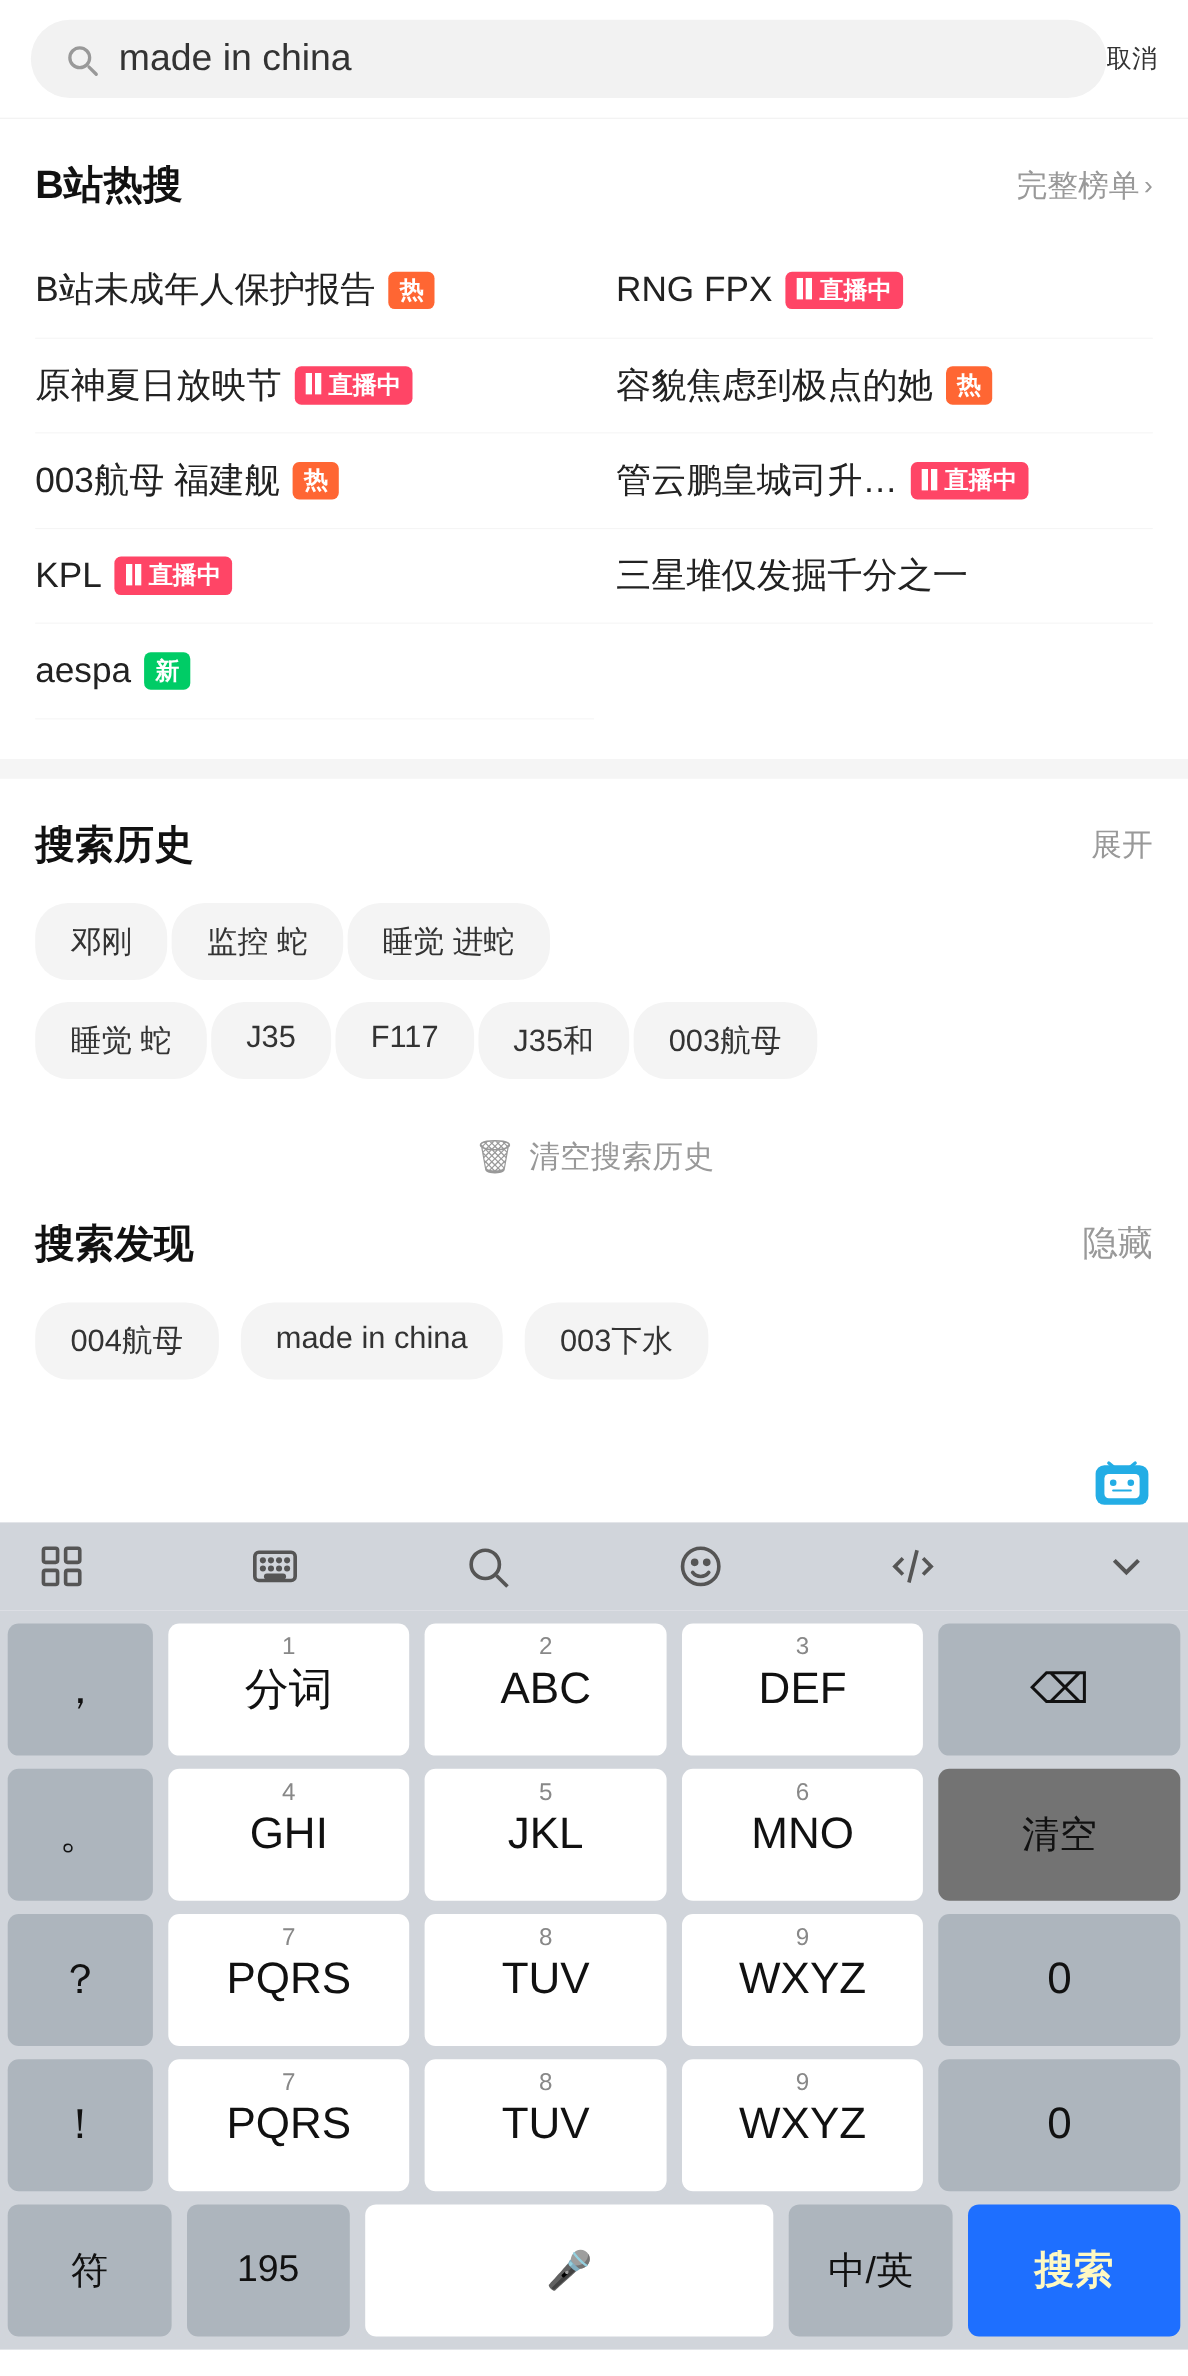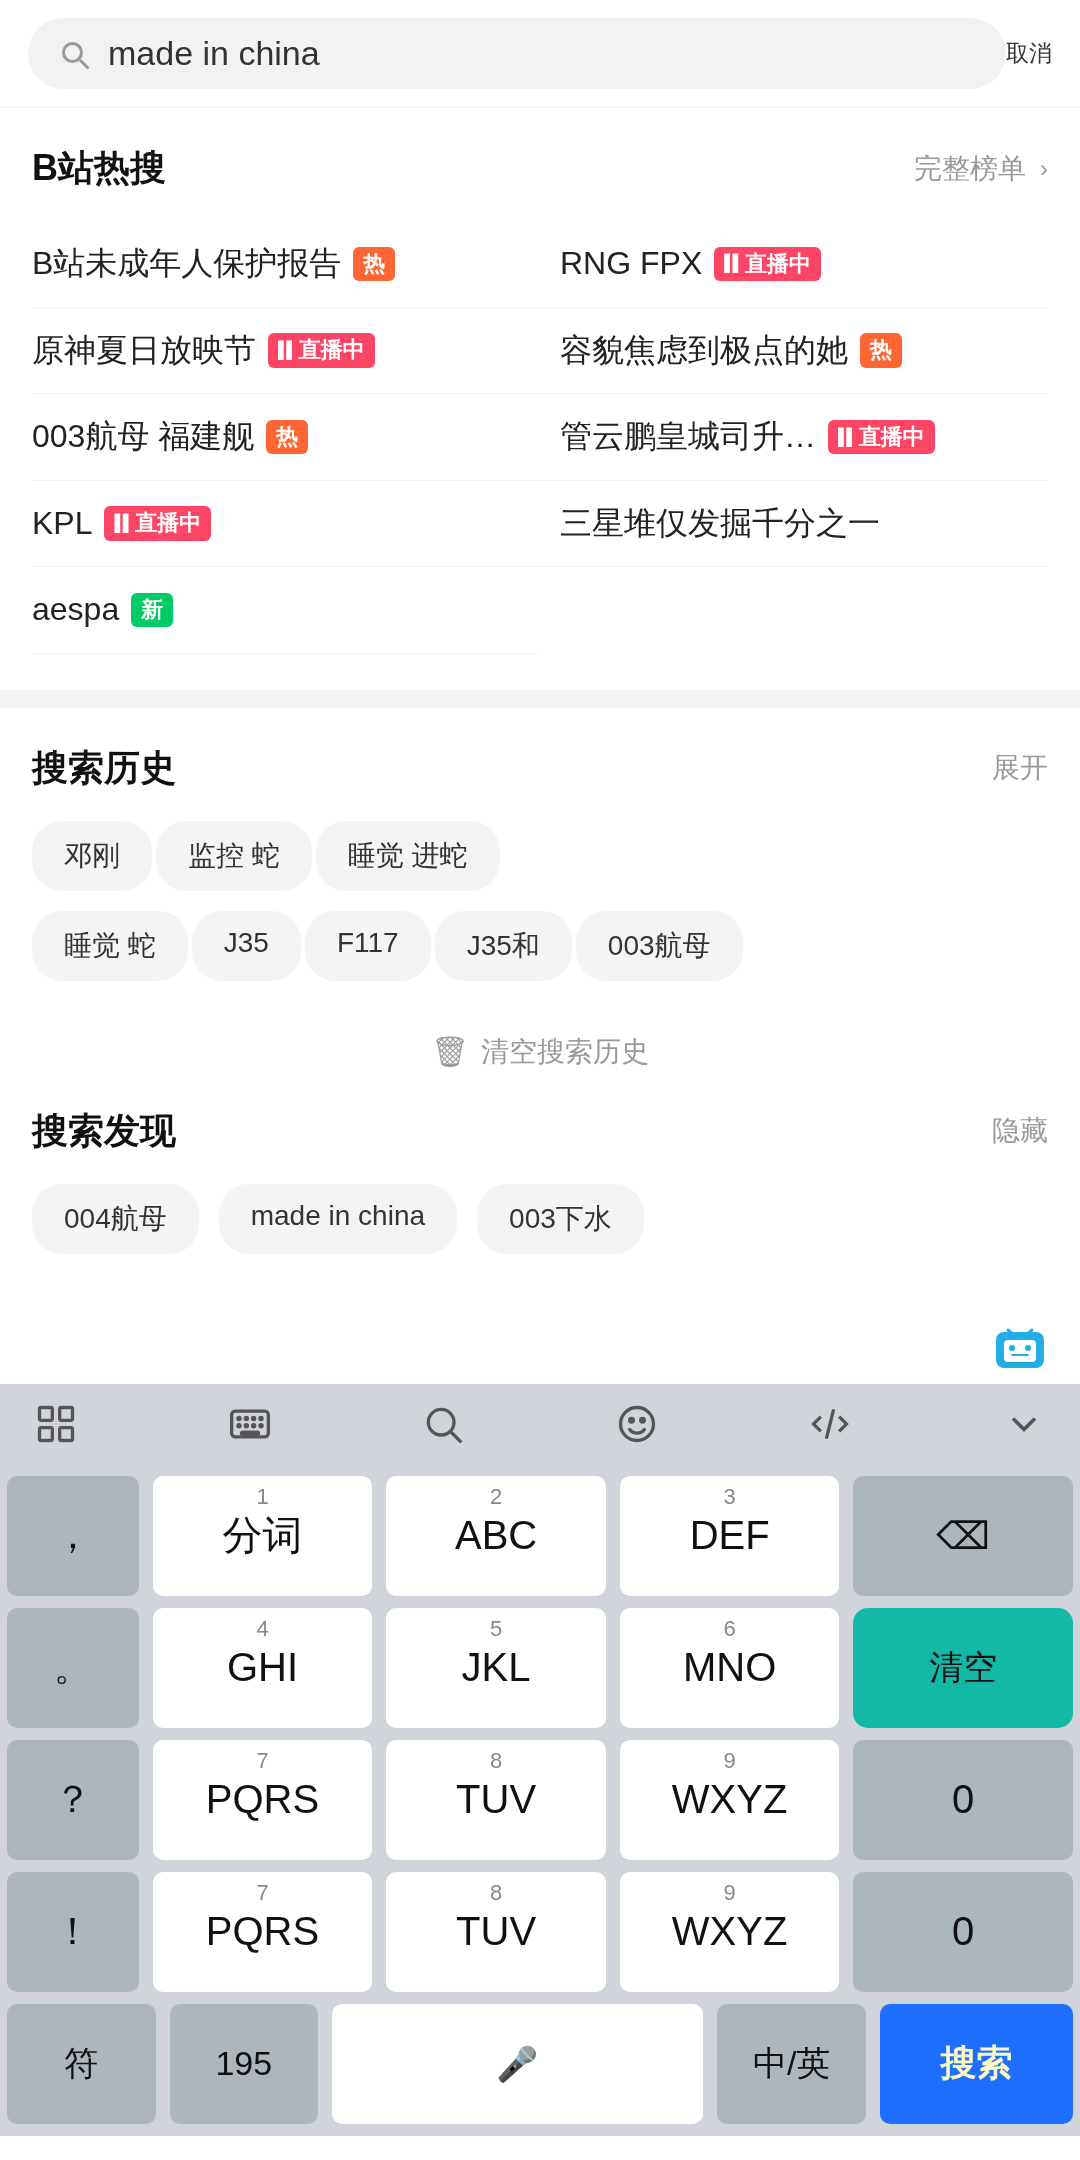--- a/index.html
+++ b/index.html
@@ -61,21 +61,21 @@
     .section-title {
       font-size: 36px;
       font-weight: bold;
       color: #111;
     }
     .section-link {
       font-size: 28px;
       color: #999;
       display: flex;
       align-items: center;
-      gap: 14px;
+      gap: 4px;
       cursor: pointer;
     }
     .section-link .arrow {
       font-size: 24px;
     }
 
     
     .hot-grid {
       display: grid;
       grid-template-columns: 1fr 1fr;
@@ -174,21 +174,21 @@
     .discovery-section {
       padding: 0 32px 0;
     }
     .discovery-header {
       display: flex;
       align-items: center;
       justify-content: space-between;
       margin-bottom: 28px;
     }
     .hide-btn {
-      font-size: 28px;
+      font-size: 32px;
       color: #999;
       cursor: pointer;
     }
     .discovery-tags {
       display: flex;
       flex-wrap: wrap;
       gap: 20px;
       padding-bottom: 20px;
     }
 
@@ -272,22 +272,21 @@
     .key-punct .key-main {
       font-size: 38px;
     }
     .key-delete {
       background: #adb5bd;
     }
     .key-delete .key-main {
       font-size: 38px;
     }
     .key-clear {
-      background: #14b8a6;
-      border-radius: 15px;
+      background: #737373;
     }
     .key-clear .key-main {
       font-size: 34px;
     }
     .key-zero {
       background: #adb5bd;
     }
     .key-zero .key-main {
       font-size: 40px;
     }

